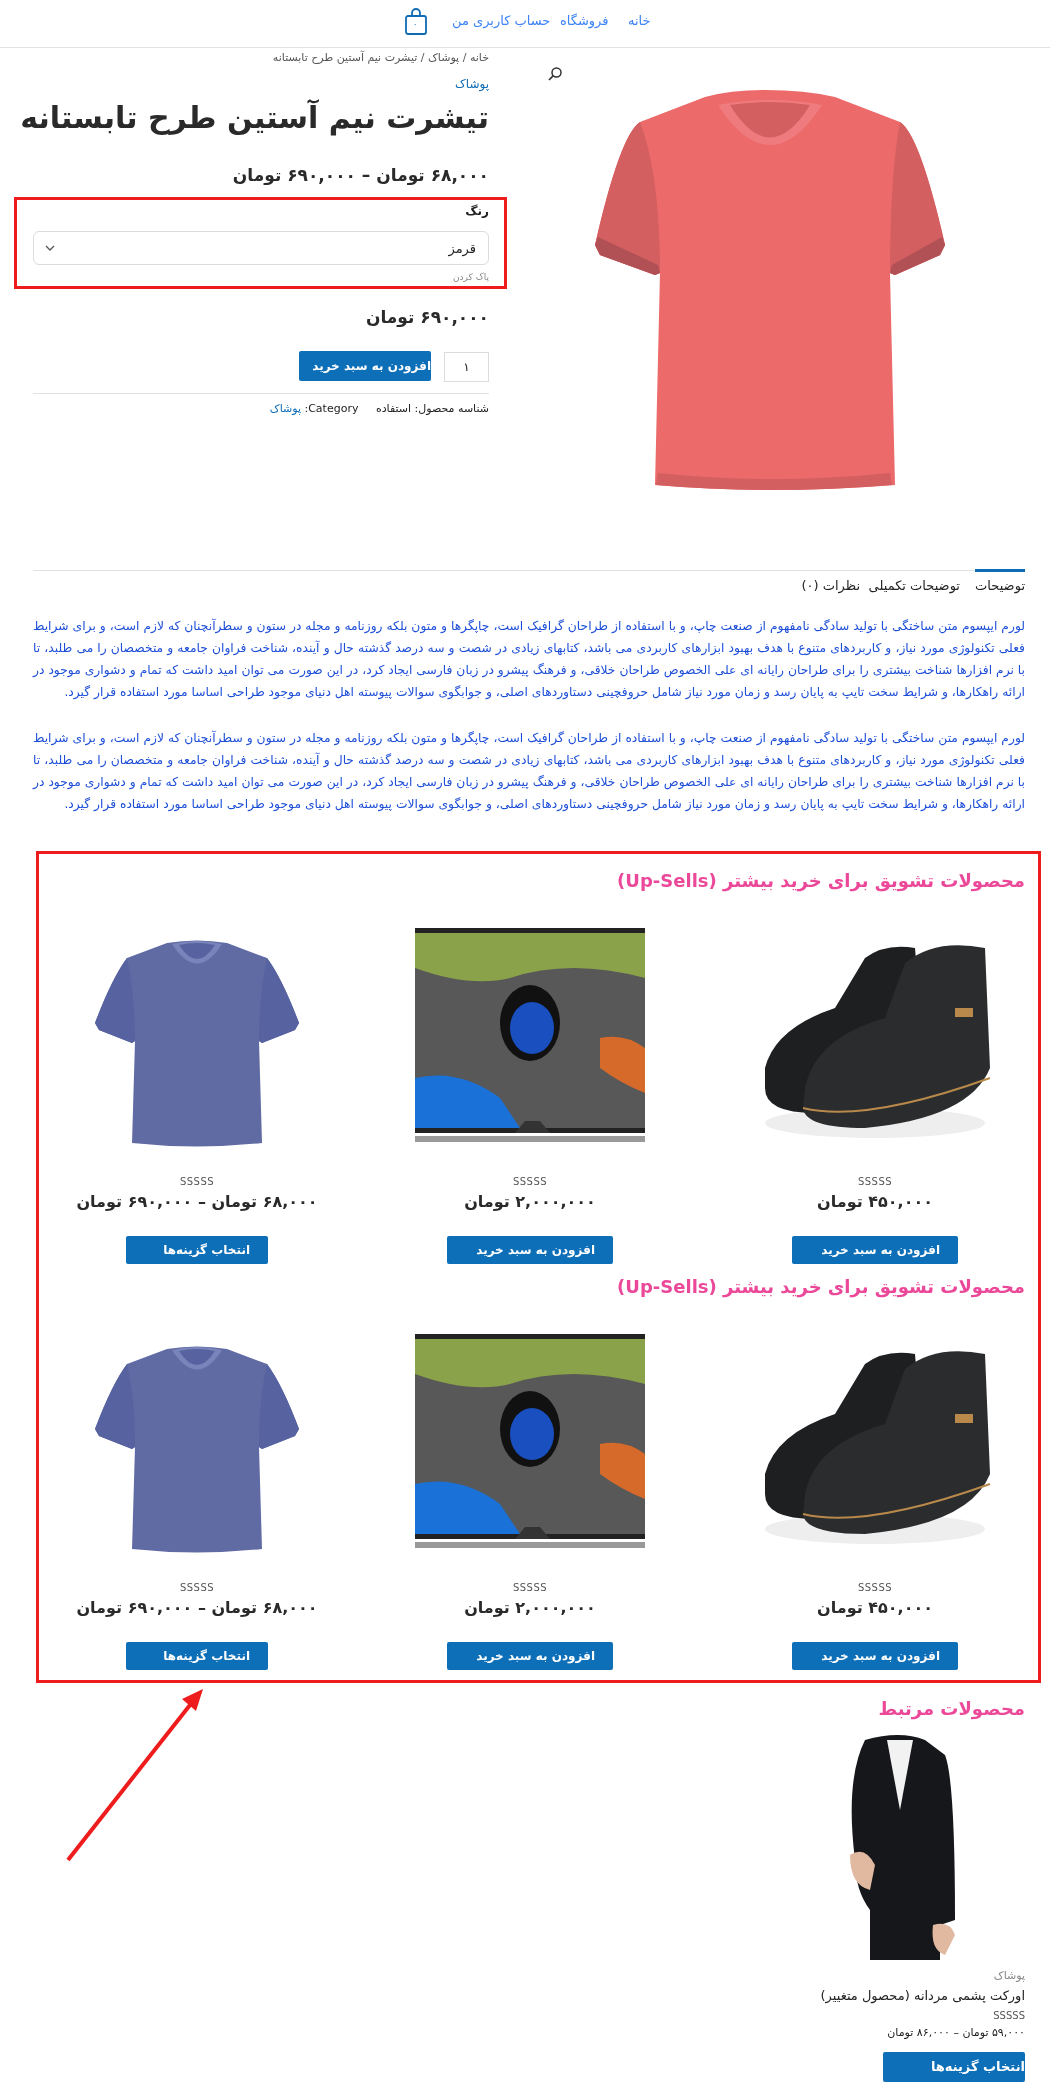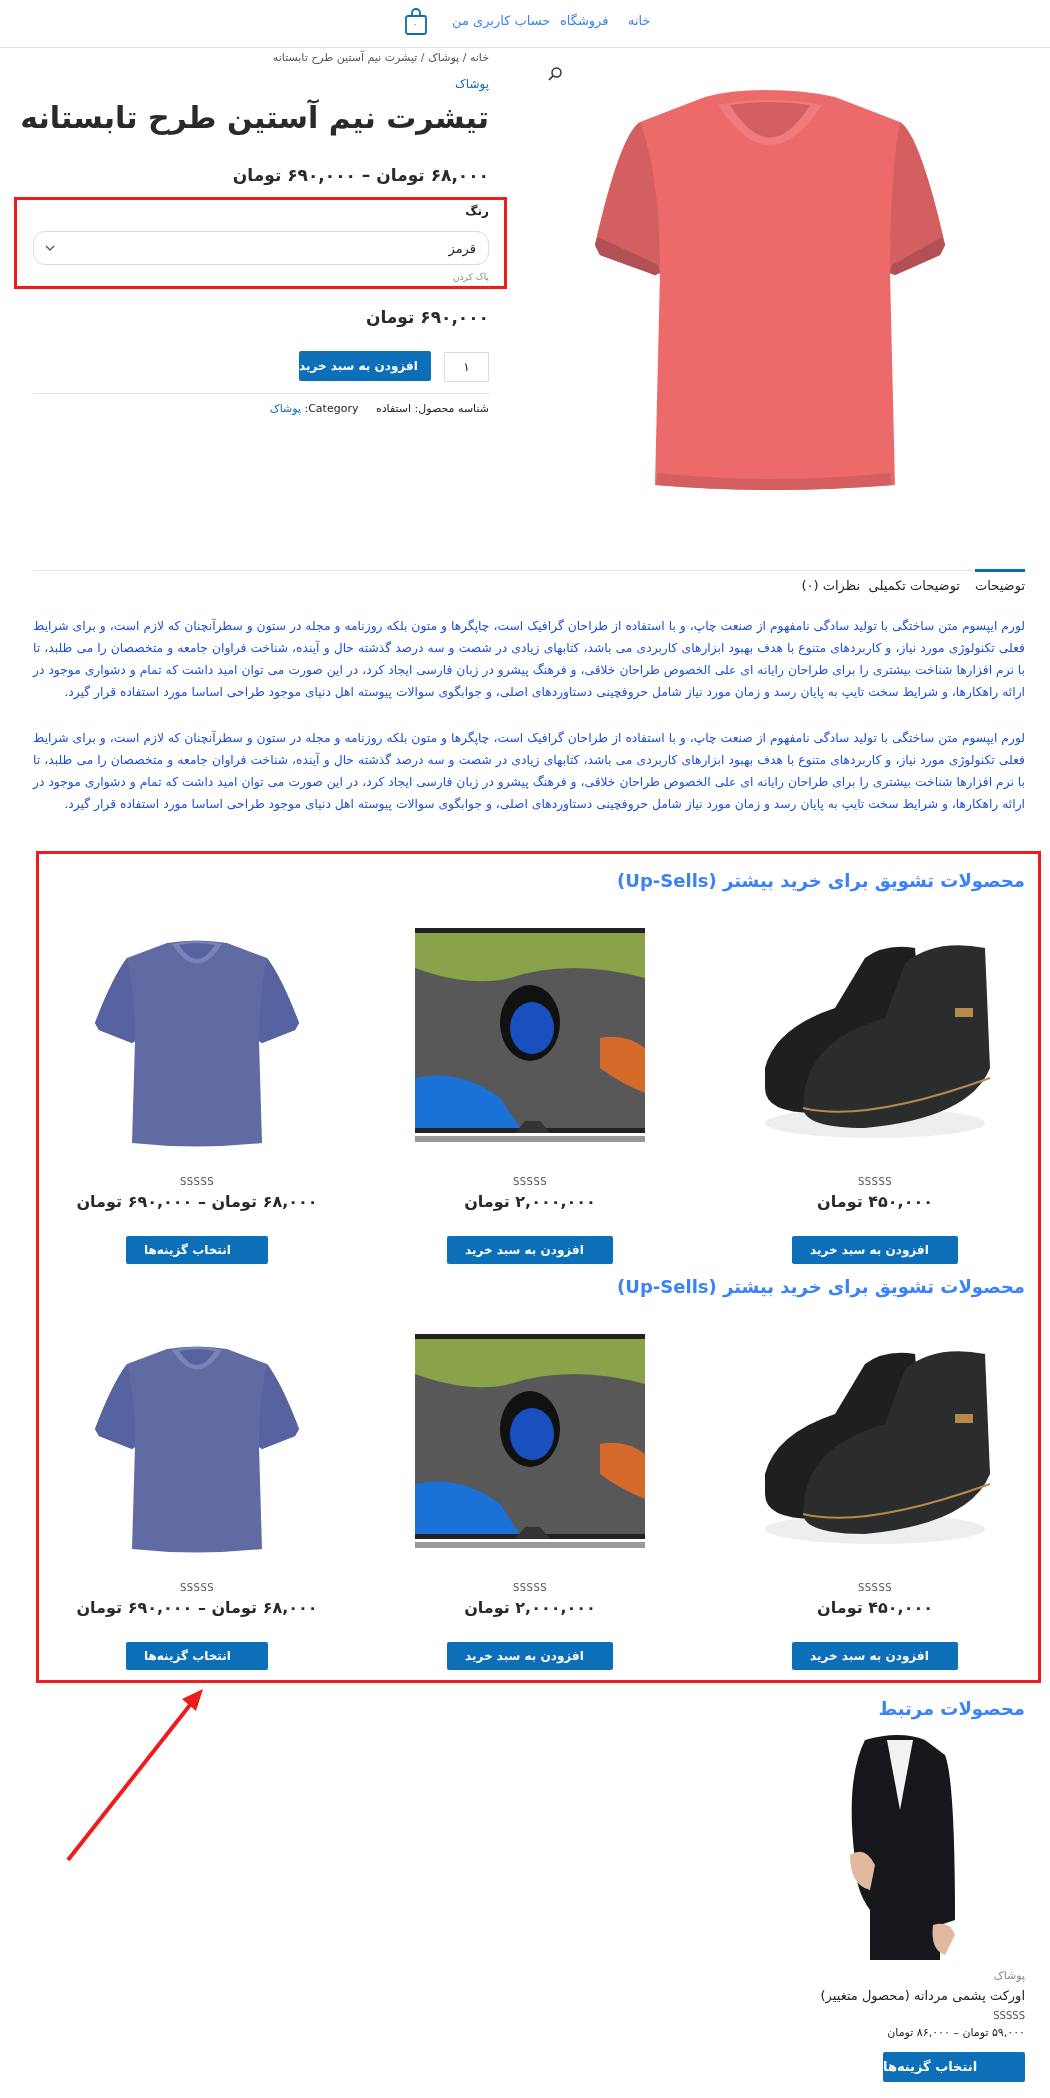--- a/index.html
+++ b/index.html
@@ -13,43 +13,43 @@
 
   
   .breadcrumb { position: absolute; right: 561px; top: 51px; font-size: 11px; color: #555; direction: rtl; white-space: nowrap; }
   .breadcrumb a { color: #555; text-decoration: none; }
   .cat-link { position: absolute; right: 561px; top: 77px; font-size: 12px; color: #0e6bb5; direction: rtl; }
   .product-title { position: absolute; right: 561px; top: 100px; font-size: 30px; font-weight: bold; color: #2a2a2a; direction: rtl; white-space: nowrap; }
   .price-range { position: absolute; right: 561px; top: 165px; font-size: 17px; font-weight: bold; color: #2a2a2a; direction: rtl; white-space: nowrap; }
 
   .hl-box { position: absolute; border: 3px solid #ee1c1c; }
   .variation-label { position: absolute; right: 561px; top: 204px; font-size: 12px; font-weight: bold; direction: rtl; }
-  .variation-select { position: absolute; left: 33px; top: 231px; width: 456px; height: 34px; border: 1px solid #dcdcdc; border-radius: 12px; background: #fff; direction: rtl; }
+  .variation-select { position: absolute; left: 33px; top: 231px; width: 456px; height: 34px; border: 1px solid #dcdcdc; border-radius: 6px; background: #fff; direction: rtl; }
   .variation-select .val { position: absolute; right: 12px; top: 9px; font-size: 13px; }
   .variation-select .chev { position: absolute; left: 10px; top: 10px; width: 12px; height: 12px; }
   .clear-link { position: absolute; right: 561px; top: 272px; font-size: 9px; color: #888; direction: rtl; margin-left: 36px; }
 
   .single-price { position: absolute; right: 561px; top: 307px; font-size: 17px; font-weight: bold; color: #2a2a2a; direction: rtl; white-space: nowrap; }
   .qty { position: absolute; left: 444px; top: 352px; width: 45px; height: 30px; border: 1px solid #dcdcdc; text-align: center; font-size: 12px; line-height: 28px; }
-  .btn { position: absolute; background: #0d6fb8; color: #fff; font-size: 12px; font-weight: bold; text-align: left; border-radius: 2px; direction: rtl; cursor: pointer; white-space: nowrap; }
+  .btn { position: absolute; background: #0d6fb8; color: #fff; font-size: 12px; font-weight: bold; text-align: right; border-radius: 2px; direction: rtl; cursor: pointer; white-space: nowrap; }
   .meta-sep { position: absolute; left: 33px; top: 393px; width: 456px; border-top: 1px solid #e2e2e2; }
   .meta { position: absolute; right: 561px; top: 402px; font-size: 11px; direction: rtl; white-space: nowrap; }
   .meta .blue { color: #0e6bb5; }
 
   .zoom-icon { position: absolute; left: 547px; top: 66px; width: 16px; height: 16px; }
   .main-img { position: absolute; left: 590px; top: 85px; width: 360px; height: 420px; }
 
   
   .tabs-line { position: absolute; left: 33px; top: 570px; width: 990px; border-top: 1px solid #e2e2e2; }
   .tab-active-bar { position: absolute; left: 975px; top: 569px; width: 50px; height: 3px; background: #0e6bb5; }
   .tab { position: absolute; top: 578px; font-size: 13px; direction: rtl; white-space: nowrap; cursor: pointer; margin-left: 48px; }
   .desc { position: absolute; left: 33px; width: 992px; font-size: 12.3px; line-height: 22px; direction: rtl; text-align: justify; color: #1d4ed8; }
 
   
-  .section-title { position: absolute; right: 25px; font-size: 18px; color: #3b82f6; direction: rtl; white-space: nowrap; }
+  .section-title { position: absolute; right: 25px; font-size: 18px; color: #ec4899; direction: rtl; white-space: nowrap; }
   .card { position: absolute; width: 260px; height: 300px; }
   .card .thumb { position: absolute; left: 10px; top: 0; width: 240px; height: 230px; }
   .card .rating { position: absolute; top: 258px; width: 100%; text-align: center; font-size: 10px; color: #555; letter-spacing: 0.5px; }
   .card .price { position: absolute; top: 274px; width: 100%; text-align: center; font-size: 16px; font-weight: bold; color: #2a2a2a; direction: rtl; white-space: nowrap; }
   .card .btn { top: 318px; left: 50%; transform: translateX(-50%); height: 28px; line-height: 28px; padding: 0 18px; }
 
   .related-card { position: absolute; right: 25px; top: 1720px; width: 250px; height: 370px; }
   .related-card .thumb { position: absolute; right: 40px; top: 0; width: 170px; height: 240px; }
   .related-card .cat { position: absolute; right: 0; top: 249px; font-size: 11px; color: #888; direction: rtl; }
   .related-card .name { position: absolute; right: 0; top: 268px; font-size: 13px; direction: rtl; white-space: nowrap; }

